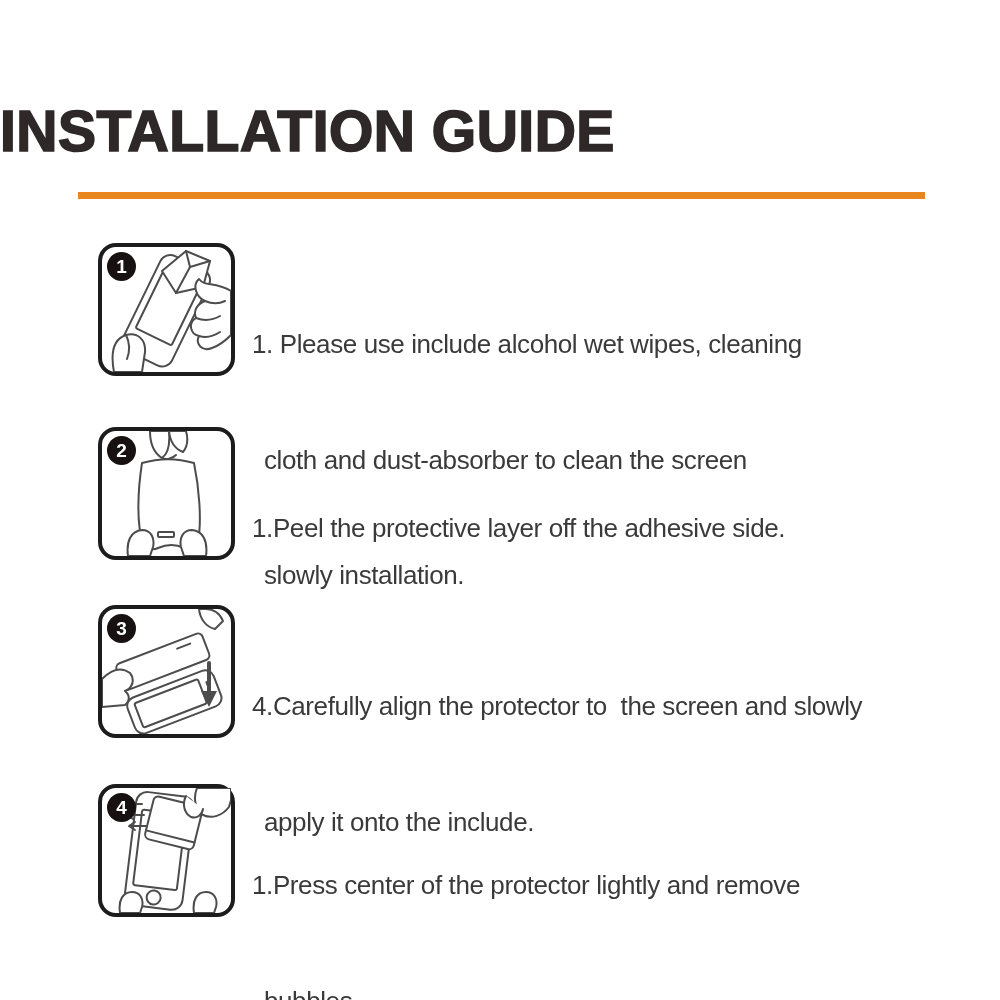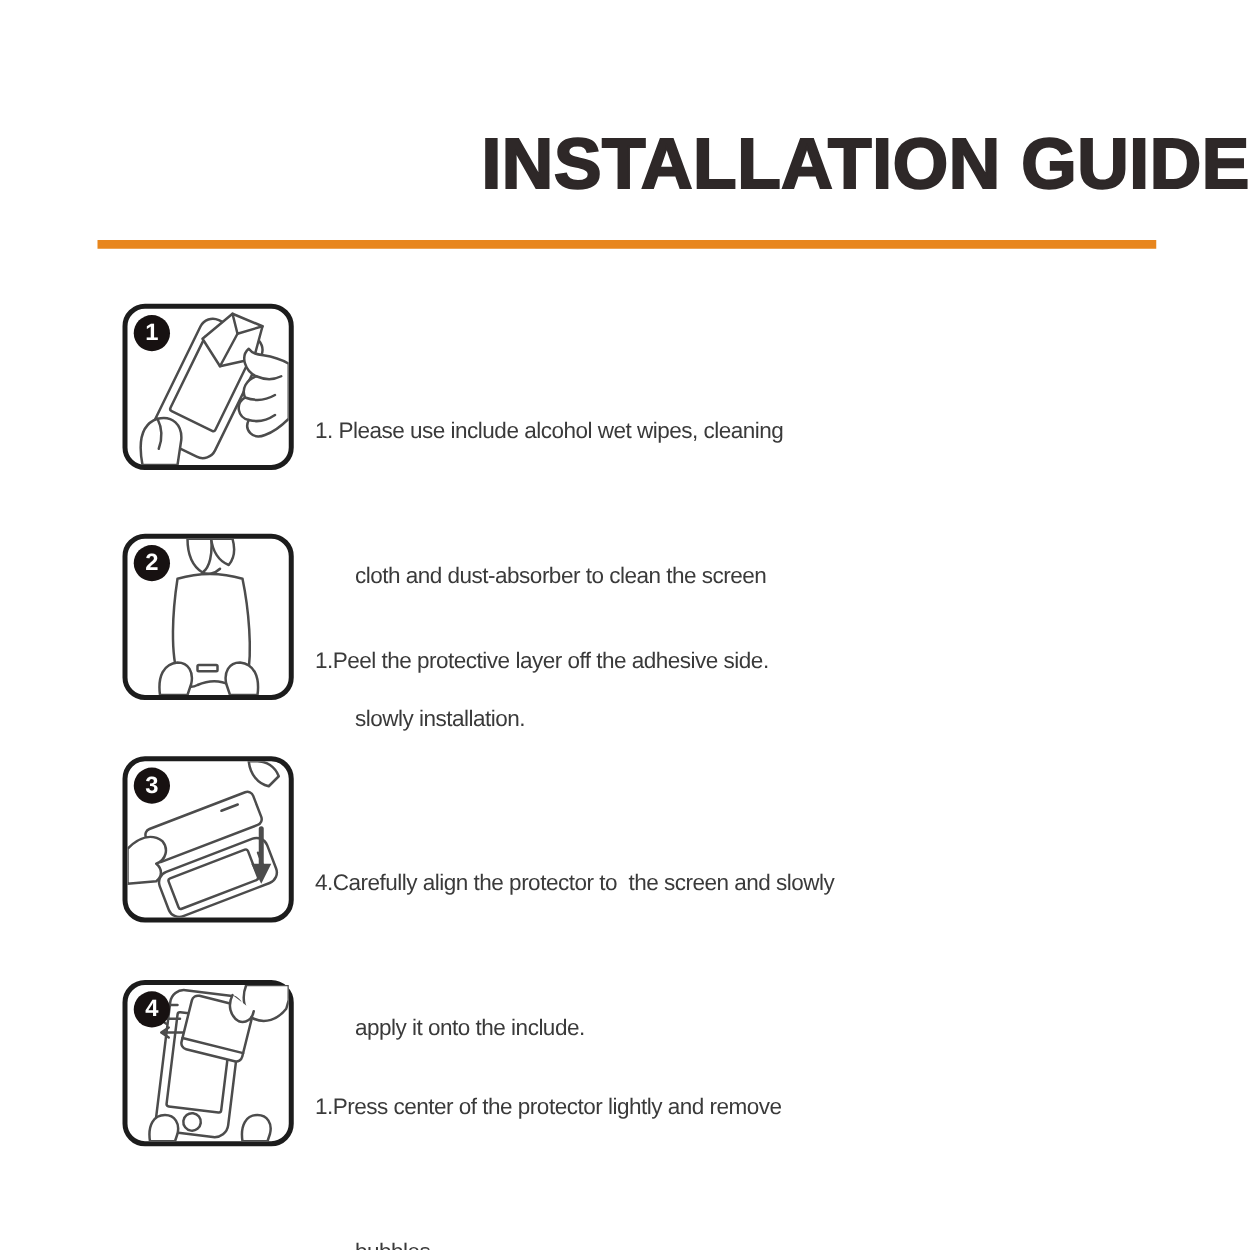--- a/index.html
+++ b/index.html
@@ -3,21 +3,21 @@
 <meta charset="utf-8">
 <style>
   html,body { margin:0; padding:0; background:#ffffff; }
   .page {
     position:relative; width:1000px; height:1000px;
     background:var(--bg,#fff); overflow:hidden;
     font-family:"Liberation Sans", sans-serif;
   }
   .title {
     position:absolute; top:100px; left:0; width:100%;
-    text-align:right; margin:0;
+    text-align:left; margin:0;
     font-size:57px; line-height:62px; font-weight:bold;
     letter-spacing:0.5px;
     color:var(--title,#2e2828);
     -webkit-text-stroke:1.7px var(--title,#2e2828);
   }
   .divider {
     position:absolute; top:192px; left:78px; width:847px; height:7px;
     background:var(--accent,#e8861d);
   }
   .step-row { position:absolute; left:98px; display:flex; align-items:flex-start; }
@@ -30,25 +30,25 @@
   .illus { position:absolute; left:0; top:0; width:129px; height:125px; }
   .badge {
     position:absolute; top:5px; left:5px; z-index:2;
     width:29px; height:29px; border-radius:50%;
     background:#171111; color:#ffffff;
     display:flex; align-items:center; justify-content:center;
     font-size:19px; font-weight:bold;
   }
   .step-text {
     margin-left:17px; padding-top:5px;
-    font-size:18px; line-height:38.5px; letter-spacing:-0.4px;
+    font-size:26px; line-height:38.5px; letter-spacing:-0.4px;
     color:var(--body,#3a3a3a);
     white-space:pre;
   }
-  .step-text .tline + .tline { margin-left:32px; }
+  .step-text .tline + .tline { margin-left:12px; }
 </style>
 </head>
 <body>
 
 <div class="page">
 
   <h1 class="title">INSTALLATION GUIDE</h1>
   <div class="divider"></div>
 
   <div class="step-row" style="top:243px">

